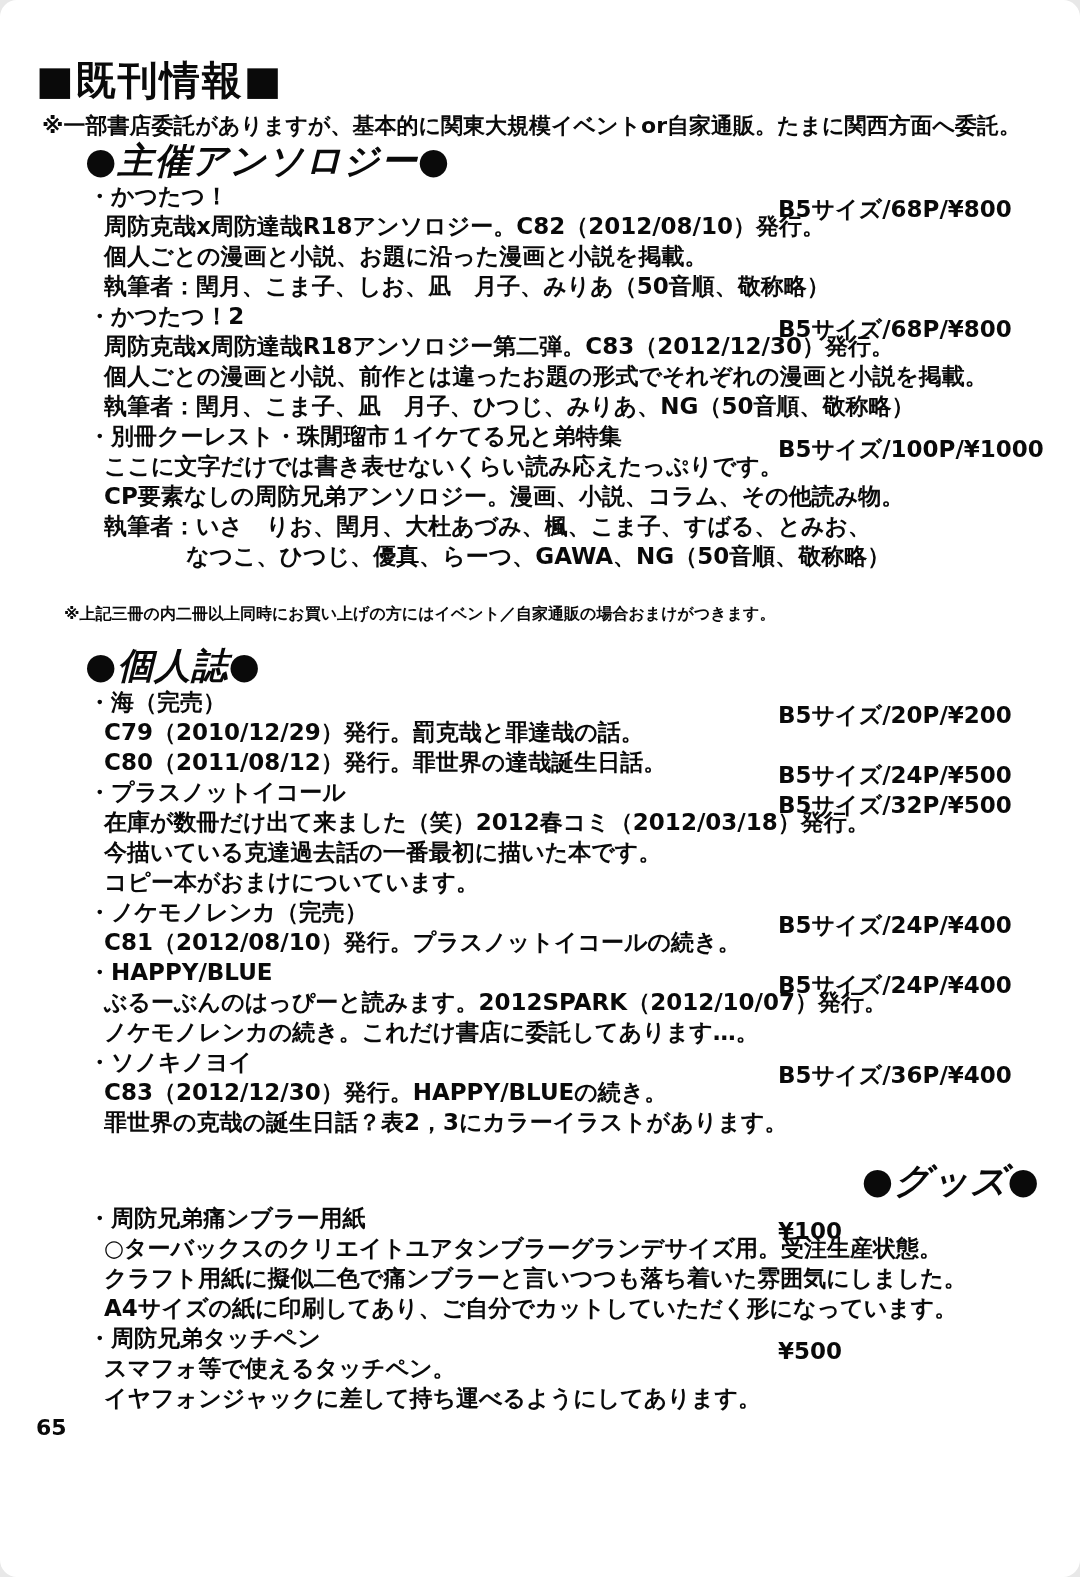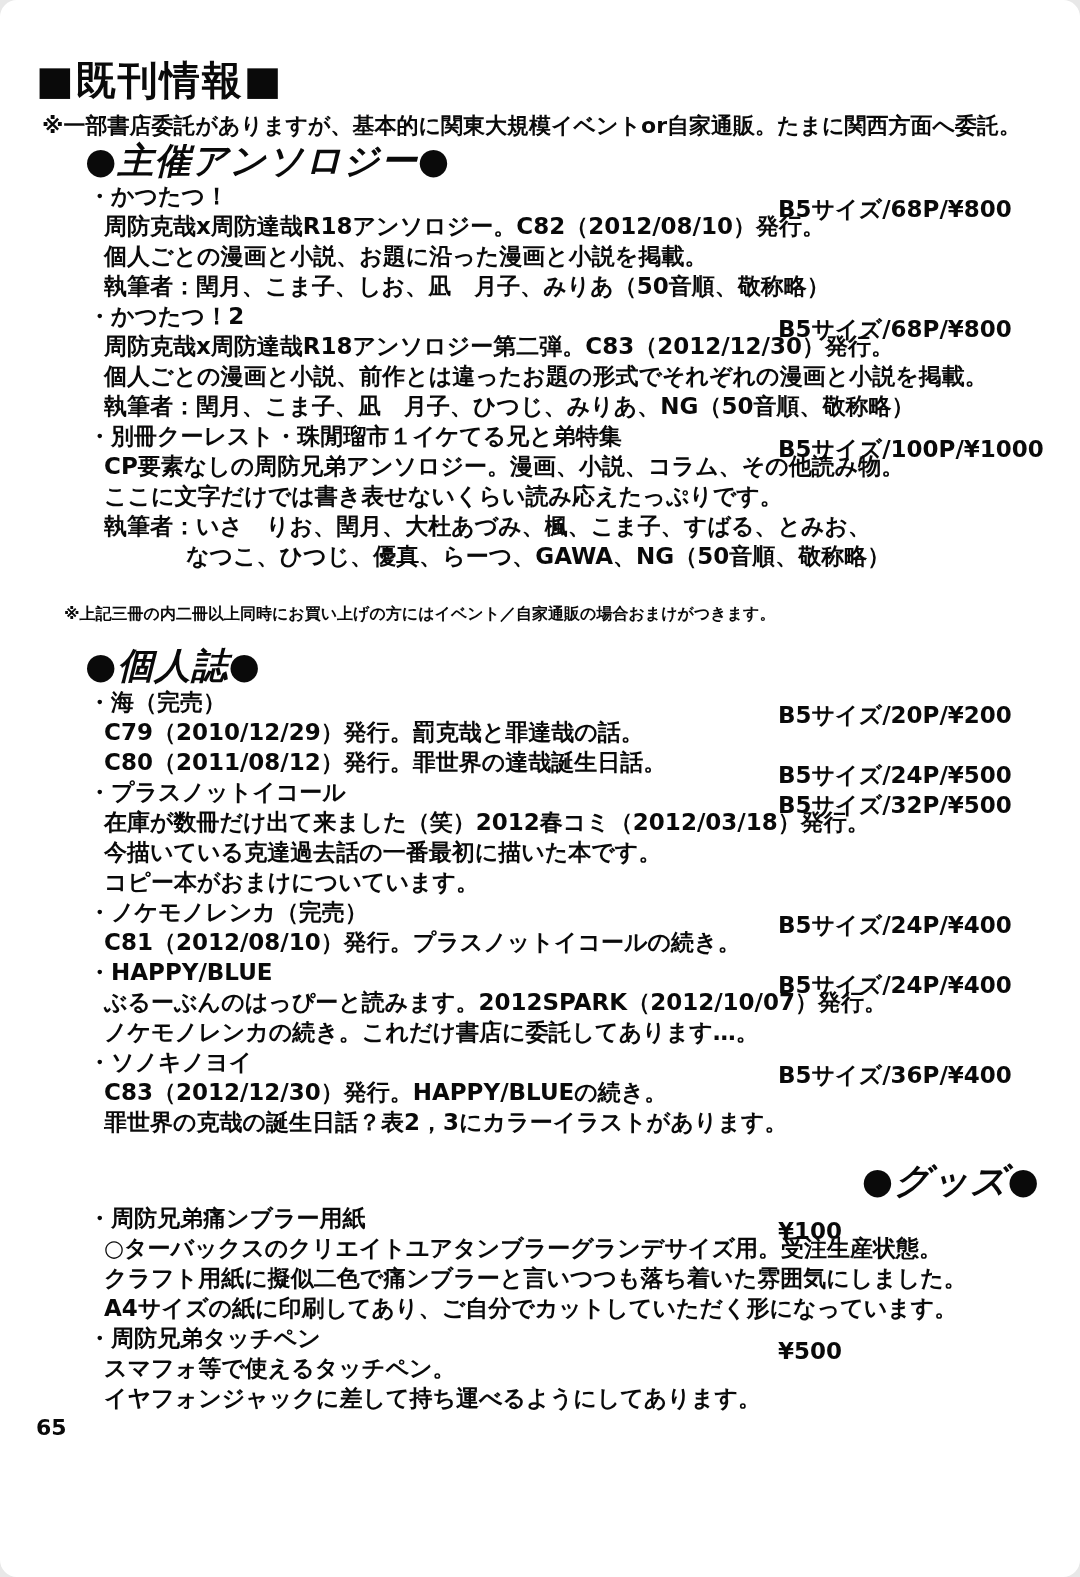--- a/index.html
+++ b/index.html
@@ -99,22 +99,22 @@
       <div class="item-line">周防克哉x周防達哉R18アンソロジー第二弾。C83（2012/12/30）発行。</div>
       <div class="item-line">個人ごとの漫画と小説、前作とは違ったお題の形式でそれぞれの漫画と小説を掲載。</div>
       <div class="item-line">執筆者：閏月、こま子、凪　月子、ひつじ、みりあ、NG（50音順、敬称略）</div>
     </div>
 
     <div class="item">
       <div class="item-header">
         <span class="item-title">・別冊クーレスト・珠閒瑠市１イケてる兄と弟特集</span>
         <span class="item-price">B5サイズ/100P/¥1000</span>
       </div>
+      <div class="item-line">ここに文字だけでは書き表せないくらい読み応えたっぷりです。</div>
       <div class="item-line">CP要素なしの周防兄弟アンソロジー。漫画、小説、コラム、その他読み物。</div>
-      <div class="item-line">ここに文字だけでは書き表せないくらい読み応えたっぷりです。</div>
       <div class="item-line">執筆者：いさ　りお、閏月、大杜あづみ、楓、こま子、すばる、とみお、</div>
       <div class="item-line indent2">なつこ、ひつじ、優真、らーつ、GAWA、NG（50音順、敬称略）</div>
     </div>
 
     <div class="footnote">※上記三冊の内二冊以上同時にお買い上げの方にはイベント／自家通販の場合おまけがつきます。</div>
   </div>
 
   <div class="section">
     <div class="section-heading h2">●個人誌●</div>
 

